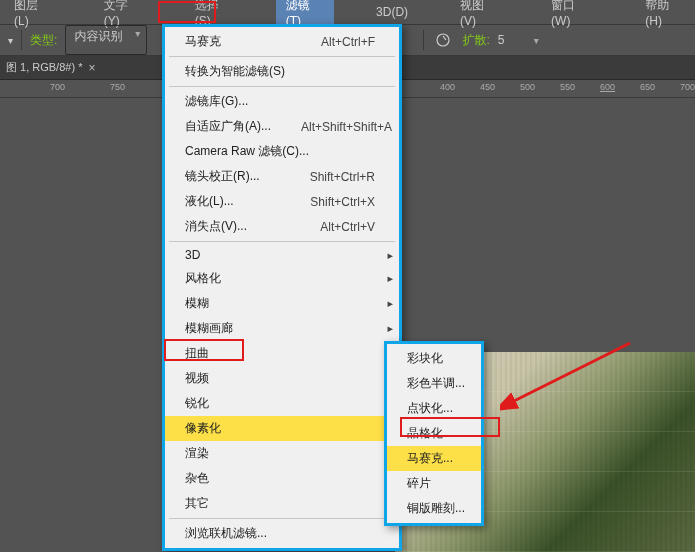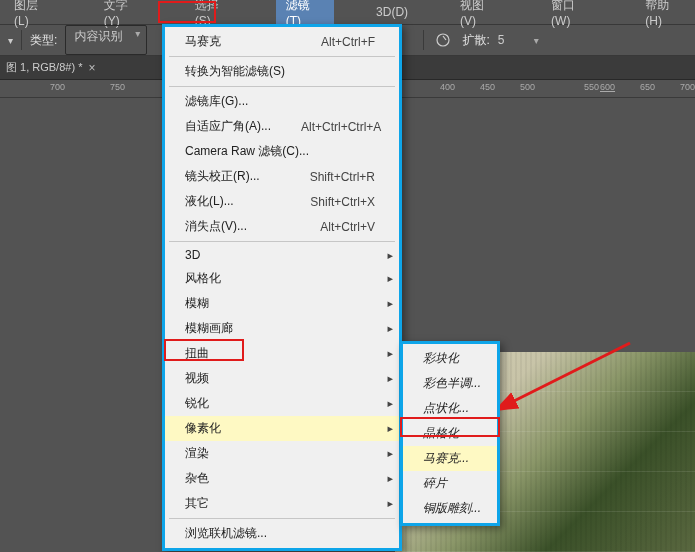--- a/index.html
+++ b/index.html
@@ -6,49 +6,49 @@
 body { width: 695px; height: 552px; background: #535353; overflow: hidden; position: relative; }
 
 .menubar { height: 24px; background: #535353; display: flex; align-items: center; padding-left: 4px; font-size: 12px; color: #ccc; gap: 32px; }
 .menubar .menu-item { padding: 3px 10px; cursor: default; }
 .menubar .menu-item.active { background: #5a82b3; color: #fff; }
 
 .red-box-menu { position: absolute; top: 1px; left: 158px; width: 58px; height: 22px; border: 2px solid #e01b1b; pointer-events: none; z-index: 100; }
 
 .toolbar { height: 32px; background: #535353; border-top: 1px solid #383838; border-bottom: 1px solid #383838; display: flex; align-items: center; font-size: 12px; color: #ccc; padding-left: 4px; gap: 8px; }
 .toolbar .dropdown-arrow::after { content: "▾"; margin-left: 4px; font-size: 10px; }
-.toolbar .label { color: #e5e5e5; }
+.toolbar .label { color: #84cc16; }
 .toolbar .select-box { border: 1px solid #2a2a2a; padding: 2px 24px 9px 8px; border-radius: 2px; position: relative; }
 .toolbar .select-box::after { content: "▾"; position: absolute; right: 6px; top: 2px; font-size: 10px; color: #aaa; }
 .toolbar .vsep { width: 1px; height: 20px; background: #3a3a3a; }
 .toolbar .icon-btn { width: 22px; height: 22px; display: flex; align-items: center; justify-content: center; color: #ccc; }
 .toolbar input.num { width: 28px; background: transparent; border: none; color: #ccc; font-size: 12px; text-align: left; }
 
 .doc-tab-bar { height: 24px; background: #3b3b3b; border-bottom: 1px solid #282828; display: flex; align-items: center; font-size: 11px; color: #ccc; padding-left: 6px; }
 .doc-tab-bar .close { margin-left: 6px; font-size: 12px; color: #bbb; }
 
 .ruler { height: 18px; background: #535353; border-bottom: 1px solid #3a3a3a; display: flex; font-size: 9px; color: #aaa; position: relative; padding-left: 16px; }
 .ruler .tick { position: absolute; top: 2px; }
 
 .canvas { position: absolute; top: 98px; left: 0; right: 0; bottom: 0; background: #535353; }
 .image-preview { position: absolute; right: 0; bottom: 0; width: 300px; height: 200px; background: linear-gradient(135deg, #d4d0b8 0%, #c8c4a8 30%, #8a9668 50%, #3a5028 70%, #5a6840 100%); }
 .image-preview::before { content: ""; position: absolute; inset: 0; background: repeating-linear-gradient(90deg, rgba(0,0,0,0.05) 0 2px, transparent 2px 5px), repeating-linear-gradient(0deg, rgba(255,255,255,0.1) 0 1px, transparent 1px 40px); }
 
 .dropdown { position: absolute; background: #f0f0f0; border: 3px solid #0ea5e9; box-shadow: 3px 3px 8px rgba(0,0,0,0.4); font-size: 12px; color: #222; min-width: 240px; padding: 2px 0; }
 .dropdown .item { display: flex; align-items: center; padding: 4px 24px 4px 20px; cursor: default; position: relative; white-space: nowrap; justify-content: space-between; }
 .dropdown .item .shortcut { color: #444; margin-left: 30px; }
-.dropdown .item.highlighted { background: #fef9c3; }
+.dropdown .item.highlighted { background: #fde047; }
 .dropdown .item.submenu::after { content: "▸"; position: absolute; right: 6px; font-size: 11px; color: #444; }
 .dropdown .sep { height: 1px; background: #c6c6c6; margin: 2px 4px; }
 
 .main-dropdown { top: 24px; left: 162px; width: 240px; }
 
 .red-box-pixelate { position: absolute; top: 339px; left: 164px; width: 80px; height: 22px; border: 2px solid #e01b1b; pointer-events: none; z-index: 200; }
 
-.sub-dropdown { top: 341px; left: 400px; width: 100px; min-width: 100px; font-style: italic; }
+.sub-dropdown { top: 341px; left: 384px; width: 100px; min-width: 100px; }
 
 .red-box-mosaic { position: absolute; top: 417px; left: 400px; width: 100px; height: 20px; border: 2px solid #e01b1b; pointer-events: none; z-index: 200; }
 
 .red-arrow { position: absolute; top: 338px; left: 500px; z-index: 300; pointer-events: none; }
 </style>
 </head>
 <body>
 
 <div class="menubar" id="menubar">
     <span class="menu-item">图层(L)</span>
@@ -86,21 +86,21 @@
   <span>图 1, RGB/8#) *</span>
   <span class="close">×</span>
 </div>
 
 <div class="ruler" id="ruler">
     <span class="tick" style="left: 50px;">700</span>
     <span class="tick" style="left: 110px;">750</span>
     <span class="tick" style="left: 440px;">400</span>
     <span class="tick" style="left: 480px;">450</span>
     <span class="tick" style="left: 520px;">500</span>
-    <span class="tick" style="left: 584px;">550</span>
+    <span class="tick" style="left: 560px;">550</span>
     <span class="tick" style="left: 600px; text-decoration: underline;">600</span>
     <span class="tick" style="left: 640px;">650</span>
     <span class="tick" style="left: 680px;">700</span>
   </div>
 
 <div class="canvas">
   <div class="image-preview"></div>
 </div>
 
 <div class="dropdown main-dropdown" id="dd-main">
@@ -111,21 +111,21 @@
     <div class="sep"></div>
     <div class="item">
       <span>转换为智能滤镜(S)</span>
     </div>
     <div class="sep"></div>
     <div class="item">
       <span>滤镜库(G)...</span>
     </div>
     <div class="item">
       <span>自适应广角(A)...</span>
-      <span class="shortcut">Alt+Ctrl+Ctrl+A</span>
+      <span class="shortcut">Alt+Shift+Shift+A</span>
     </div>
     <div class="item">
       <span>Camera Raw 滤镜(C)...</span>
     </div>
     <div class="item">
       <span>镜头校正(R)...</span>
       <span class="shortcut">Shift+Ctrl+R</span>
     </div>
     <div class="item">
       <span>液化(L)...</span>

